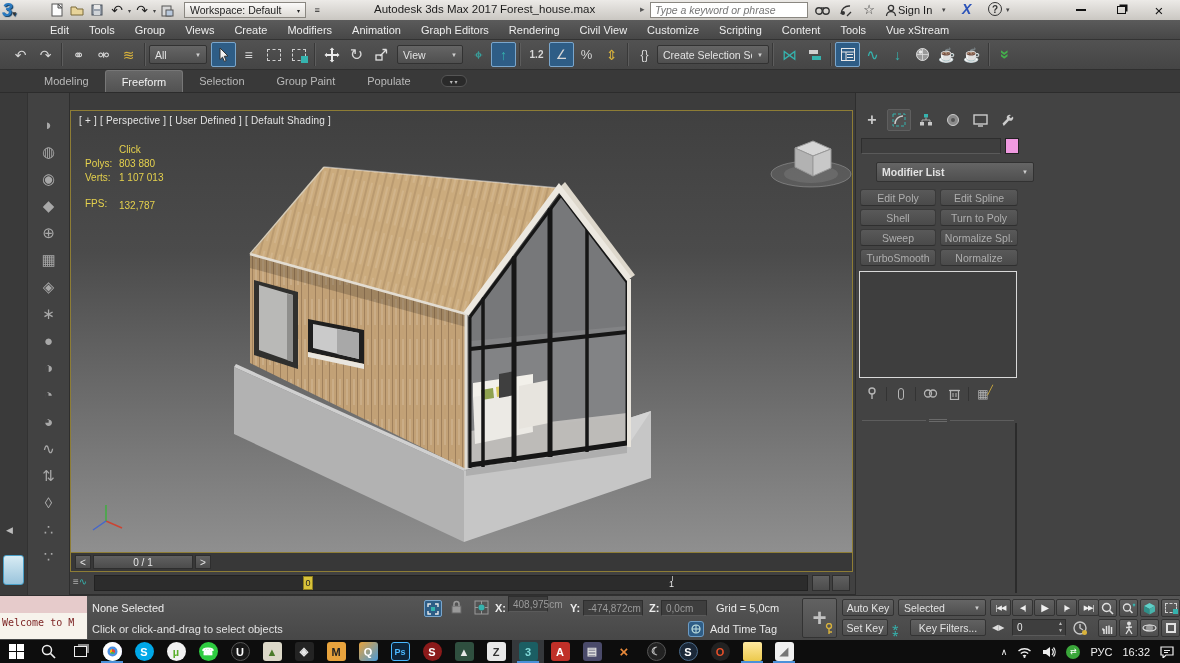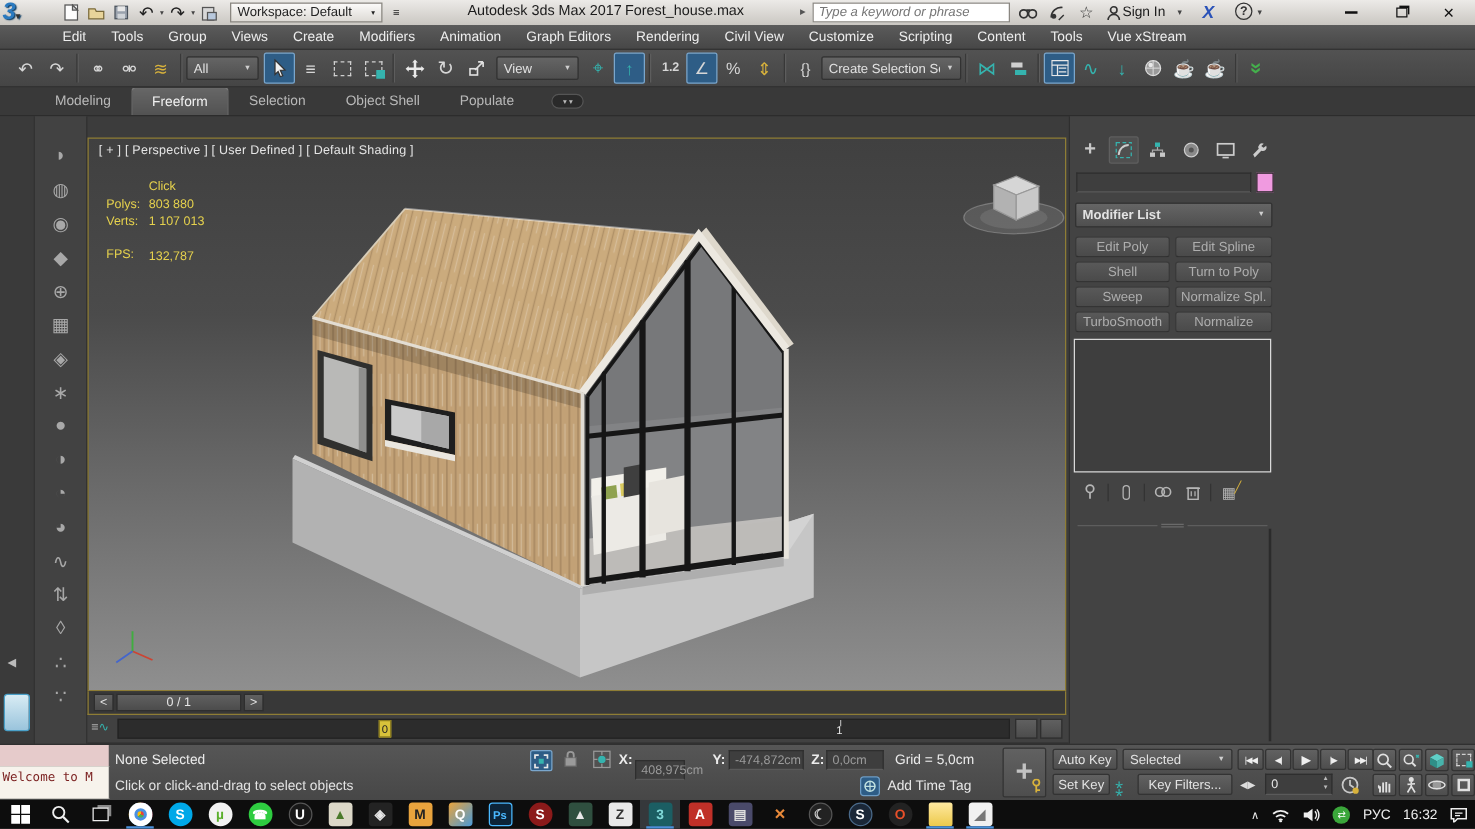--- a/index.html
+++ b/index.html
@@ -246,21 +246,21 @@
   <span class="ti yel" style="font-size:14px">☕</span>
   <span class="ti teal" style="font-size:14px">☕</span>
   <span class="sep"></span>
   <span class="ti green" style="font-size:17px;font-weight:bold;transform:rotate(90deg)">»</span>
 </div>
 
 <div class="abs ribbontabs row" style="padding-left:28px">
   <span class="rtab">Modeling</span>
   <span class="rtab on">Freeform</span>
   <span class="rtab">Selection</span>
-  <span class="rtab">Object Shell</span>
+  <span class="rtab">Group Paint</span>
   <span class="rtab">Populate</span>
   <span style="margin-left:14px;width:26px;height:12px;background:#2a2a2a;border:1px solid #555;border-radius:6px;display:flex;align-items:center;justify-content:center;font-size:6px;color:#bbb">▾ ▾</span>
 </div>
 
 <div class="abs leftstrip">
   <span class="abs" style="left:6px;top:432px;color:#bbb;font-size:9px">◀</span>
   <span class="abs" style="left:3px;top:462px;width:21px;height:30px;border:1px solid #4aa0c8;border-radius:3px;background:linear-gradient(#d8ecf4,#9ac4dc)"></span>
 </div>
 <div class="abs leftribbon">
   <span class="fftool">◗</span>
@@ -430,21 +430,21 @@
         </svg>
       </span>
     <span class="cptab">
         <svg width="14" height="14">
           <path d="M11 2 a3 3 0 0 0 -4 4 L2.5 10.5 L3.8 13 L9 7.5 a3 3 0 0 0 4-4 L10.8 5.2 L9 3.8 Z" fill="#ccc"></path>
         </svg>
       </span>
   </div>
   <div class="abs inset" style="left:5px;top:45px;width:140px;height:16px"></div>
   <span class="abs" style="left:149px;top:45px;width:14px;height:16px;background:#f09ae0;border:1px solid #222"></span>
-  <div class="abs dd" style="left:4px;top:69px;width:158px;height:20px">
+  <div class="abs dd" style="left:20px;top:69px;width:158px;height:20px">
       <span style="font-weight:bold">Modifier List</span>
       <span class="caret">▼</span>
     </div>
   <div class="abs cpbtn" style="left:4px;top:96px;width:76px">Edit Poly</div>
   <div class="abs cpbtn" style="left:84px;top:96px;width:78px">Edit Spline</div>
   <div class="abs cpbtn" style="left:4px;top:116px;width:76px">Shell</div>
   <div class="abs cpbtn" style="left:84px;top:116px;width:78px">Turn to Poly</div>
   <div class="abs cpbtn" style="left:4px;top:136px;width:76px">Sweep</div>
   <div class="abs cpbtn" style="left:84px;top:136px;width:78px">Normalize Spl.</div>
   <div class="abs cpbtn" style="left:4px;top:156px;width:76px">TurboSmooth</div>
@@ -505,21 +505,21 @@
       </svg>
     </span>
   <span class="abs" style="left:474px;top:4px">
       <svg width="15" height="15">
         <rect x="1" y="1" width="13" height="13" fill="none" stroke="#999"></rect>
         <circle cx="7.5" cy="7.5" r="3" fill="#35b3ae"></circle>
         <path d="M7.5 1 V4 M7.5 11 V14 M1 7.5 H4 M11 7.5 H14" stroke="#999"></path>
       </svg>
     </span>
   <span class="abs" style="left:495px;top:6px;color:#ececec;font-weight:bold">X:</span>
-  <div class="abs inset" style="left:508px;top:12px;width:40px;height:16px">408,975cm</div>
+  <div class="abs inset" style="left:508px;top:0;width:40px;height:16px">408,975cm</div>
   <span class="abs" style="left:570px;top:6px;color:#ececec;font-weight:bold">Y:</span>
   <div class="abs inset" style="left:583px;top:4px;width:60px;height:16px">-474,872cm</div>
   <span class="abs" style="left:649px;top:6px;color:#ececec;font-weight:bold">Z:</span>
   <div class="abs inset" style="left:661px;top:4px;width:46px;height:16px">0,0cm</div>
   <span class="abs" style="left:716px;top:6px;color:#ececec">Grid = 5,0cm</span>
   <span class="abs" style="left:688px;top:25px;width:16px;height:16px;background:#2e5d86;border:1px solid #6d9cc4;border-radius:3px;display:flex;align-items:center;justify-content:center">
       <svg width="10" height="10">
         <circle cx="5" cy="5" r="4" fill="none" stroke="#bfe0e0" stroke-width="1.2"></circle>
         <path d="M5 1 V9 M1 5 H9" stroke="#bfe0e0" stroke-width="1"></path>
       </svg>

